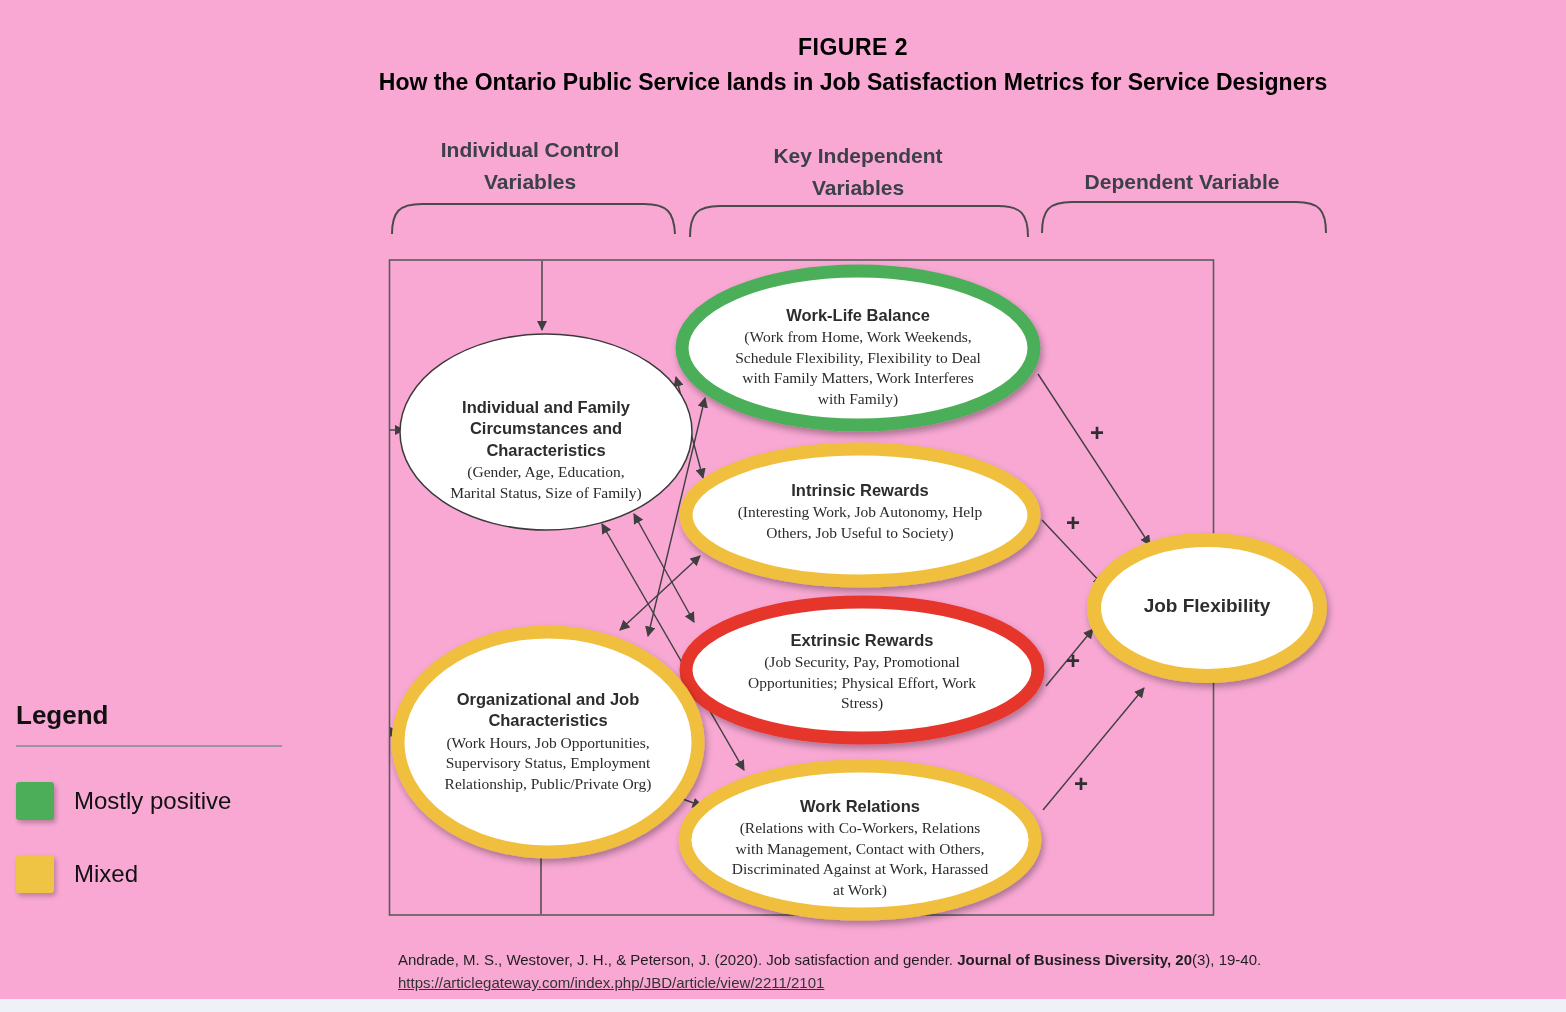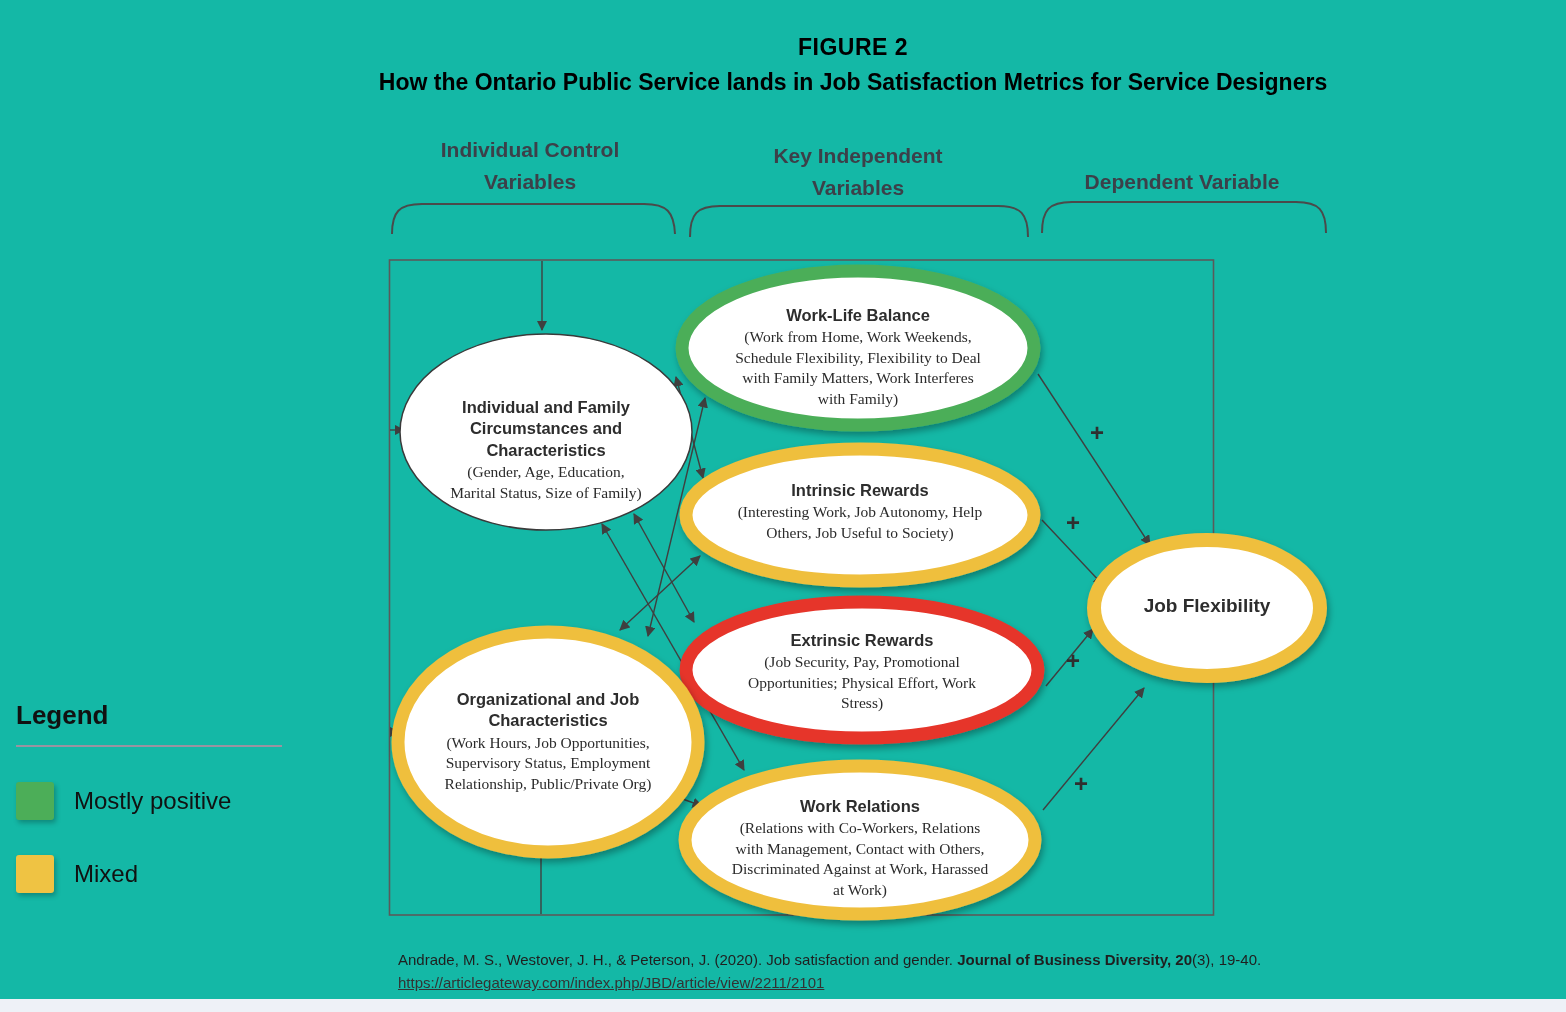--- a/index.html
+++ b/index.html
@@ -1,16 +1,16 @@
 <!DOCTYPE html>
 <html><head>
 <meta charset="utf-8">
 <style>
   html,body{margin:0;padding:0;background:#ffffff;}
-  .page{position:relative;width:1566px;height:1012px;background:#14b8a6;overflow:hidden;
+  .page{position:relative;width:1566px;height:1012px;background:#f9a8d4;overflow:hidden;
         font-family:"Liberation Sans",sans-serif;}
   .fig-header{position:absolute;left:140px;top:34px;width:1426px;text-align:center;color:#000;}
   .fig-label{font-size:23px;font-weight:bold;letter-spacing:.5px;}
   .fig-title{font-size:23px;font-weight:bold;margin-top:8px;}
   .col-hdr{position:absolute;text-align:center;font-weight:bold;font-size:21px;line-height:32px;color:#3c4049;}
   #colhdr-1{left:415px;top:134px;width:230px;}
   #colhdr-2{left:743px;top:140px;width:230px;}
   #colhdr-3{left:1052px;top:166px;width:260px;}
   svg.canvas{position:absolute;left:0;top:0;}
   .node{position:absolute;transform:translate(-50%,-50%);text-align:center;z-index:5;}

